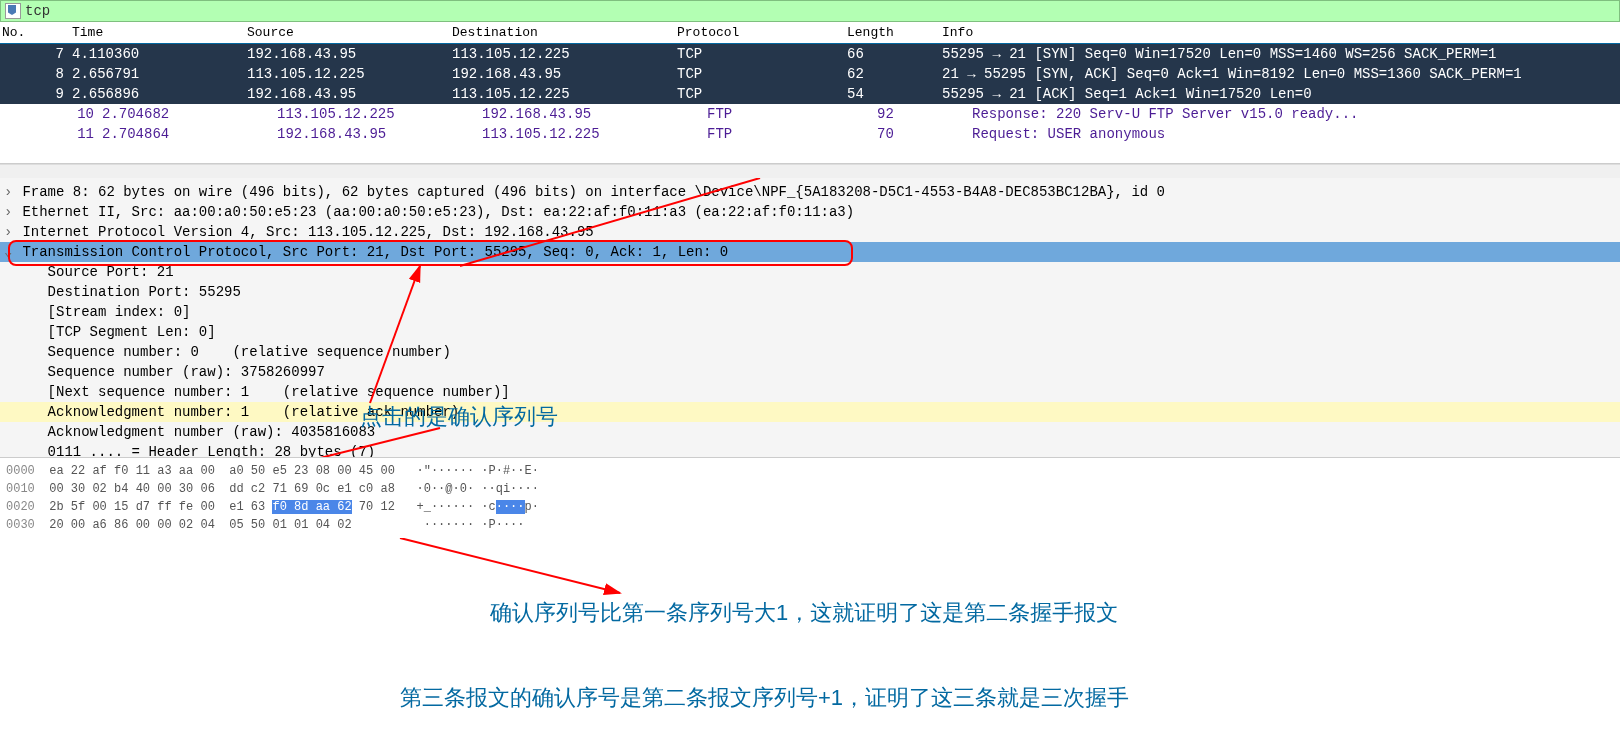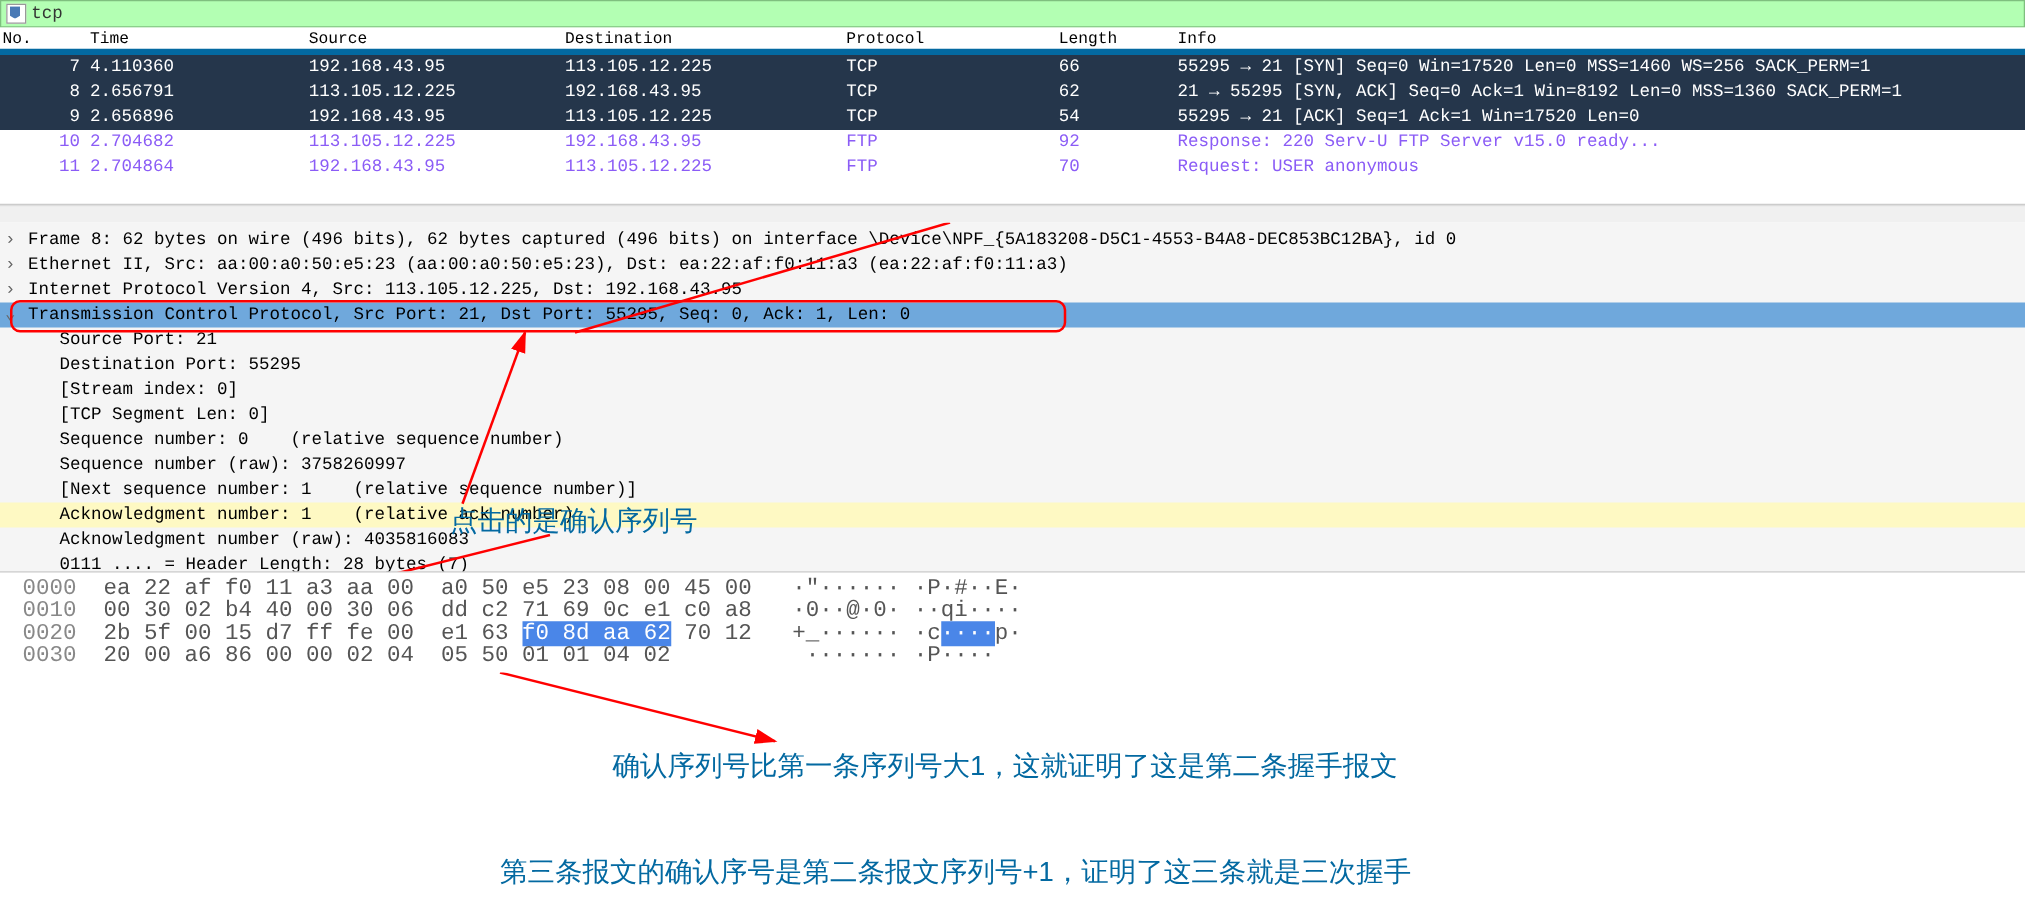--- a/index.html
+++ b/index.html
@@ -1,42 +1,42 @@
 <!DOCTYPE html>
 <html><head>
 <meta charset="utf-8">
 <style>
 * { margin:0; padding:0; box-sizing:border-box; }
 body { font-family:"Consolas","Courier New",monospace; font-size:14px; background:#fff; overflow:hidden; }
 .filter-bar { background:#b3ffb3; border:1px solid #7fbf7f; padding:2px 4px; display:flex; align-items:center; height:22px; }
 .filter-bookmark { width:16px; height:16px; background:#fff; border:1px solid #999; margin-right:4px; display:inline-block; position:relative; }
 .filter-bookmark::after { content:""; position:absolute; left:2px; top:1px; width:8px; height:10px; background:#4a7ab5; clip-path:polygon(0 0,100% 0,100% 75%,50% 100%,0 75%); }
 .filter-input { flex:1; background:transparent; border:none; outline:none; font-family:inherit; font-size:14px; color:#333; }
-.packet-header { background:#fff; border-bottom:5px solid #0369a1; display:flex; height:22px; align-items:center; padding:0 2px; }
+.packet-header { background:#fff; border-bottom:1px solid #0369a1; display:flex; height:22px; align-items:center; padding:0 2px; }
 .packet-header .col { font-size:13px; color:#000; text-align:left; white-space:nowrap; overflow:hidden; }
 .packet-list { height:120px; overflow:hidden; background:#fff; border-bottom:1px solid #ccc; }
 .packet-row { display:flex; height:20px; align-items:center; padding:0 2px; font-size:14px; cursor:pointer; }
 .packet-row .col { white-space:nowrap; overflow:hidden; }
 .dark { background:#25364b; color:#fff; }
-.light { background:#fff; color:#8b5cf6; }
+.light { background:#fff; color:#4c1d95;margin-left:30px; }
 .col-no { width:70px; text-align:right; padding-right:8px; }
 .col-time { width:175px; }
 .col-src { width:205px; }
 .col-dst { width:225px; }
 .col-proto { width:170px; }
 .col-len { width:95px; }
 .col-info { flex:1; }
 .scrollbar-x { height:14px; background:#f0f0f0; border-top:1px solid #ddd; }
 .details-pane { background:#f5f5f5; padding:4px 0; height:280px; overflow:hidden; border-bottom:1px solid #ccc; position:relative; }
 .tree-line { font-size:14px; line-height:20px; padding:0 4px; white-space:pre; color:#000; }
 .expander { display:inline-block; width:10px; color:#666; }
 .tree-sel { background:#6fa8dc; }
 .tree-ack { background:#fef9c3; }
 .tcp-box { position:absolute; border:2px solid #ff0000; border-radius:8px; }
-.hex-pane { background:#fff; padding:4px 14px; font-size:18px; line-height:18px; }
+.hex-pane { background:#fff; padding:4px 2px; font-size:12px; line-height:18px; }
 .hex-line { white-space:pre; padding:0 4px; color:#555; }
 .hex-off { color:#888; }
 .hex-sel { background:#4a86e8; color:#fff; }
 .annotations { position:relative; height:200px; }
 .anno-text { position:absolute; font-family:"Microsoft YaHei","SimSun",sans-serif; font-size:22px; color:#0369a1; white-space:nowrap; }
 svg.overlay { position:absolute; top:0; left:0; pointer-events:none; }
 </style>
 </head>
 <body>
 

